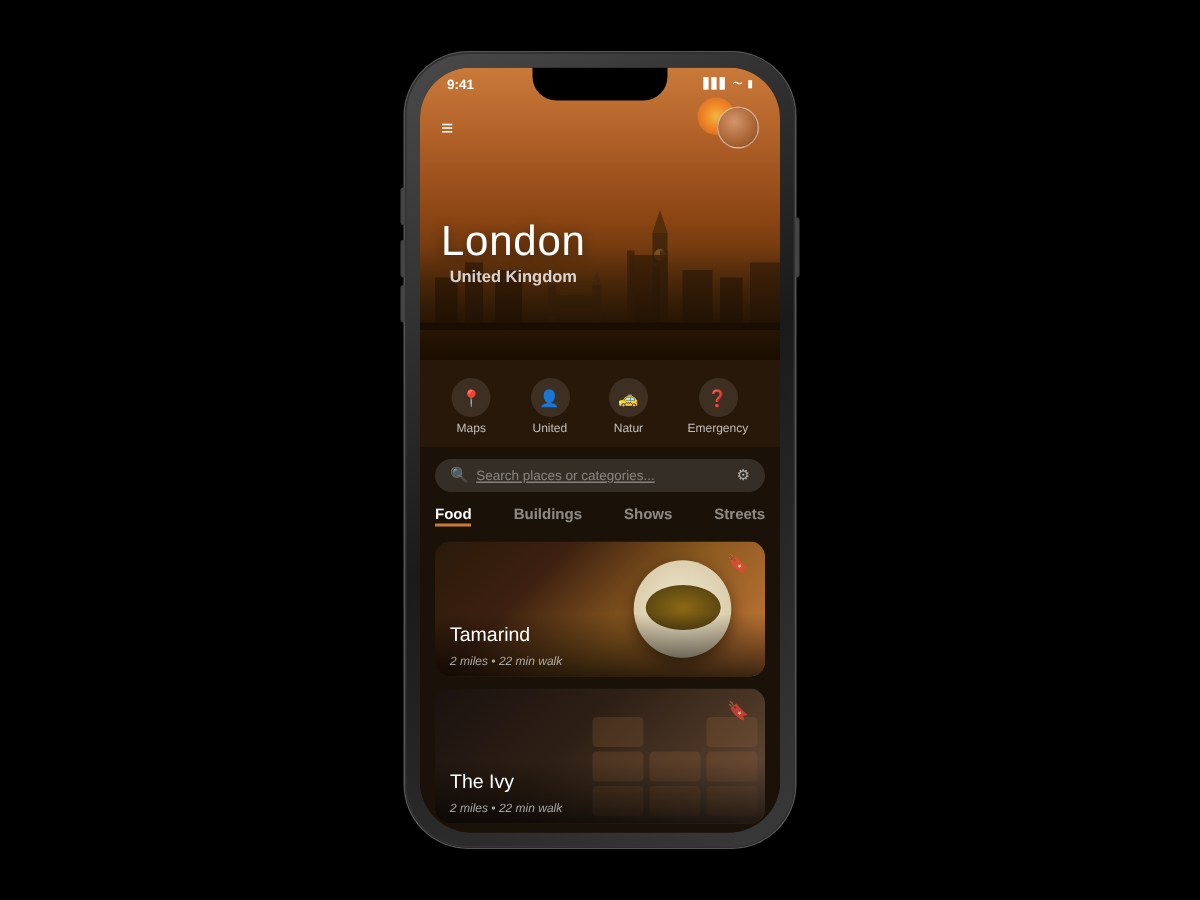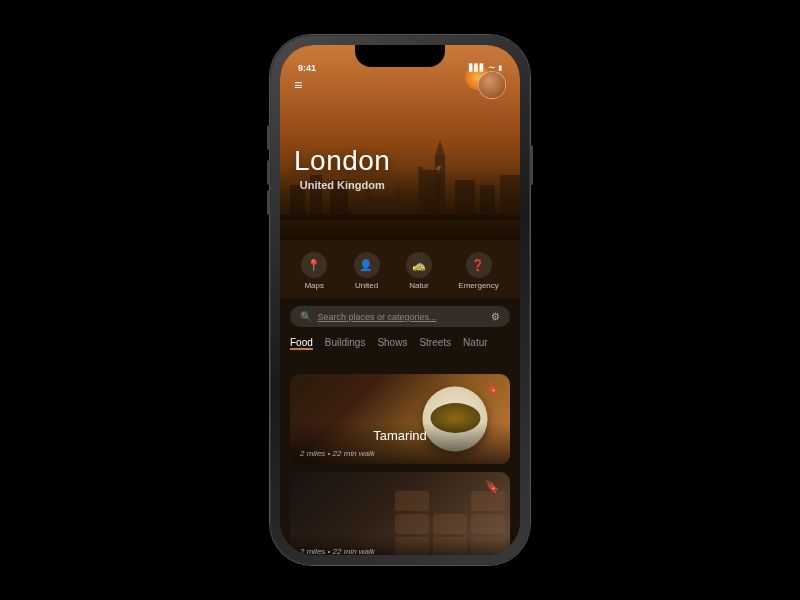--- a/index.html
+++ b/index.html
@@ -68,21 +68,21 @@
       width: 90px;
       height: 22px;
       background: #000;
       border-radius: 0 0 16px 16px;
       z-index: 100;
     }
 
     
     .status-bar {
       position: absolute;
-      top: 12px;
+      top: 0;
       left: 0;
       right: 0;
       height: 22px;
       display: flex;
       align-items: center;
       justify-content: space-between;
       padding: 0 14px;
       z-index: 50;
     }
     .status-time {
@@ -260,23 +260,24 @@
     .filter-icon {
       color: rgba(255,255,255,0.6);
       font-size: 10px;
       cursor: pointer;
     }
 
     
     .category-tabs {
       display: flex;
       padding: 0 10px;
-      gap: 12px;
-      margin-bottom: 24px;
+      gap: 28px;
+      margin-bottom: 10px;
       overflow-x: auto;
+      font-weight: bold;
     }
     .category-tabs::-webkit-scrollbar { display: none; }
     .tab-item {
       color: rgba(255,255,255,0.5);
       font-size: 10px;
       padding: 2px 0;
       cursor: pointer;
       white-space: nowrap;
       flex-shrink: 0;
     }
@@ -350,21 +351,20 @@
       bottom: 0;
       left: 0;
       right: 0;
       padding: 6px 10px;
       background: linear-gradient(to top, rgba(0,0,0,0.7), transparent);
     }
     .card-title {
       color: #fff;
       font-size: 13px;
       font-weight: 500;
-      text-align: center;
     }
     .card-meta {
       color: rgba(255,255,255,0.6);
       font-size: 8px;
       margin-top: 6px;
       font-style: italic;
     }
     .bookmark-icon {
       position: absolute;
       top: 8px;
@@ -546,20 +546,21 @@
               <div class="table-item"></div>
             </div>
             <div class="table-col">
               <div class="table-item"></div>
               <div class="table-item"></div>
               <div class="table-item"></div>
             </div>
           </div>
         </div>
         <div class="card-content">
+          <div class="card-title">The Ivy</div>
           <div class="card-meta">
             <span>2 miles</span>
             <span> • </span>
             <span>22 min walk</span>
           </div>
         </div>
         <span class="bookmark-icon">🔖</span>
       </div>
 
       <div class="restaurant-card">

